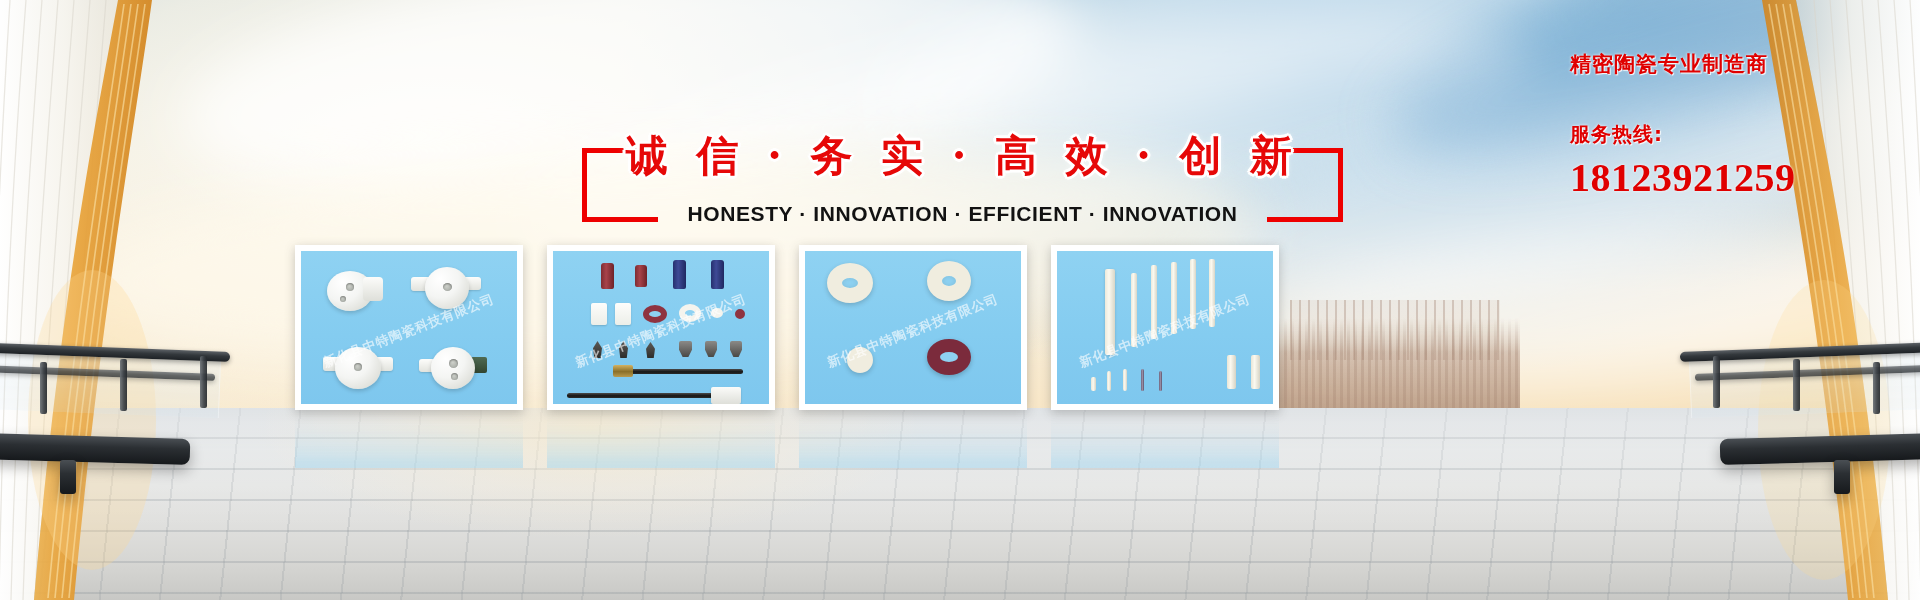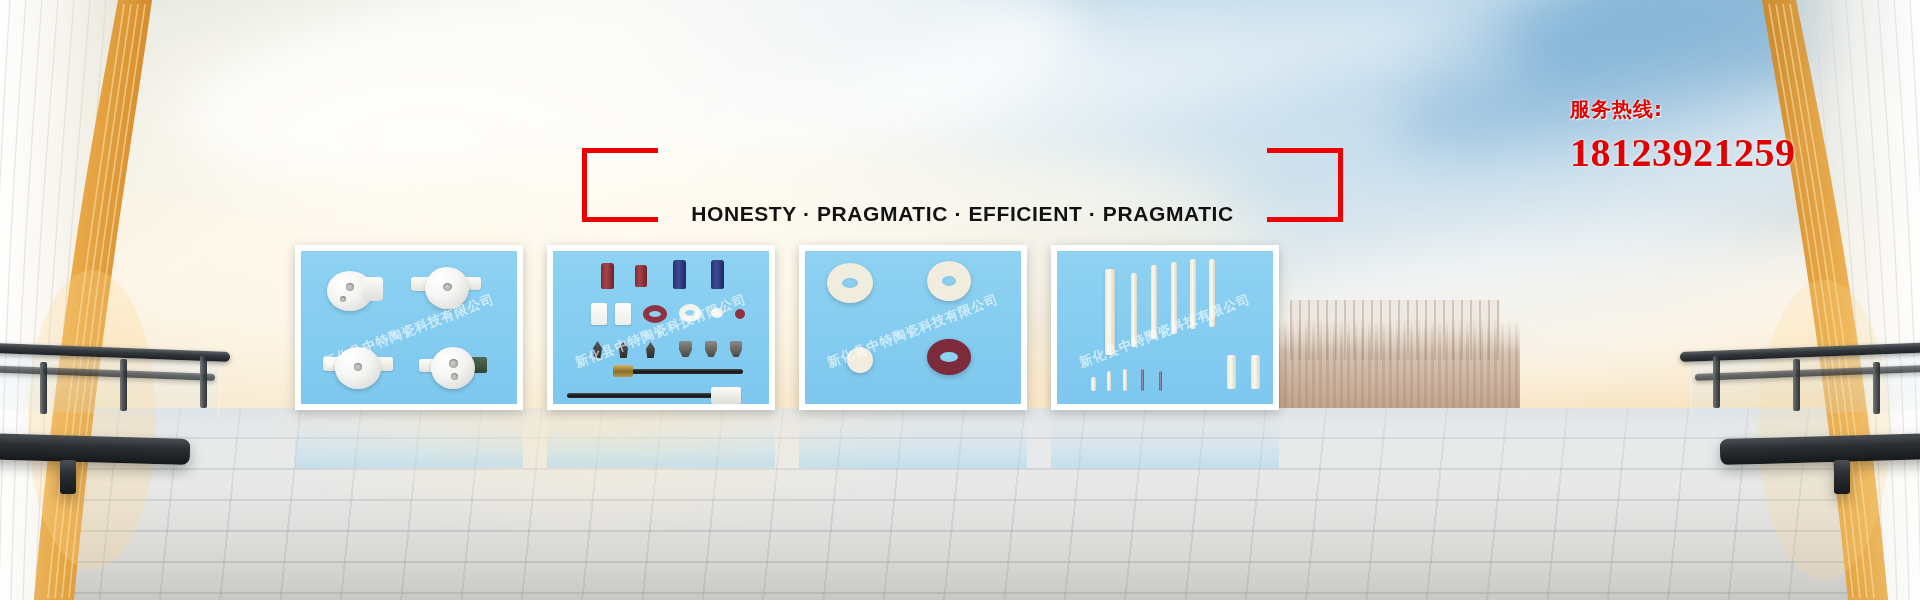--- a/index.html
+++ b/index.html
@@ -399,24 +399,26 @@
   <div class="railpost" style="right:40px;  top:362px;"></div>
 
   <div class="bench" style="left:-20px; top:436px; width:210px; height:26px; transform:rotate(1.6deg);"></div>
   <div class="bench" style="left:60px;  top:460px; width:16px;  height:34px; border-radius:3px;"></div>
   <div class="bench" style="right:-20px; top:436px; width:220px; height:26px; transform:rotate(-1.6deg);"></div>
   <div class="bench" style="right:70px;  top:460px; width:16px;  height:34px; border-radius:3px;"></div>
 
   <div class="slogan-block">
     <div class="bracket l"></div>
     <div class="bracket r"></div>
-    <div class="en-slogan">HONESTY · PRAGMATIC · EFFICIENT · PRAGMATIC</div>
+    <div class="cn-slogan">诚 信 · 务 实 · 高 效 · 创 新</div>
+    <div class="en-slogan">HONESTY · INNOVATION · EFFICIENT · INNOVATION</div>
   </div>
 
   <div class="contact">
+    <div class="maker">精密陶瓷专业制造商</div>
     <div class="hotline-label">服务热线:</div>
     <div class="hotline-number">18123921259</div>
   </div>
 
   <div class="panels">
 
     <div class="panel">
       <div class="panel-inner">
 
         <div class="pp socket" style="left:26px; top:20px; width:46px; height:40px;">

